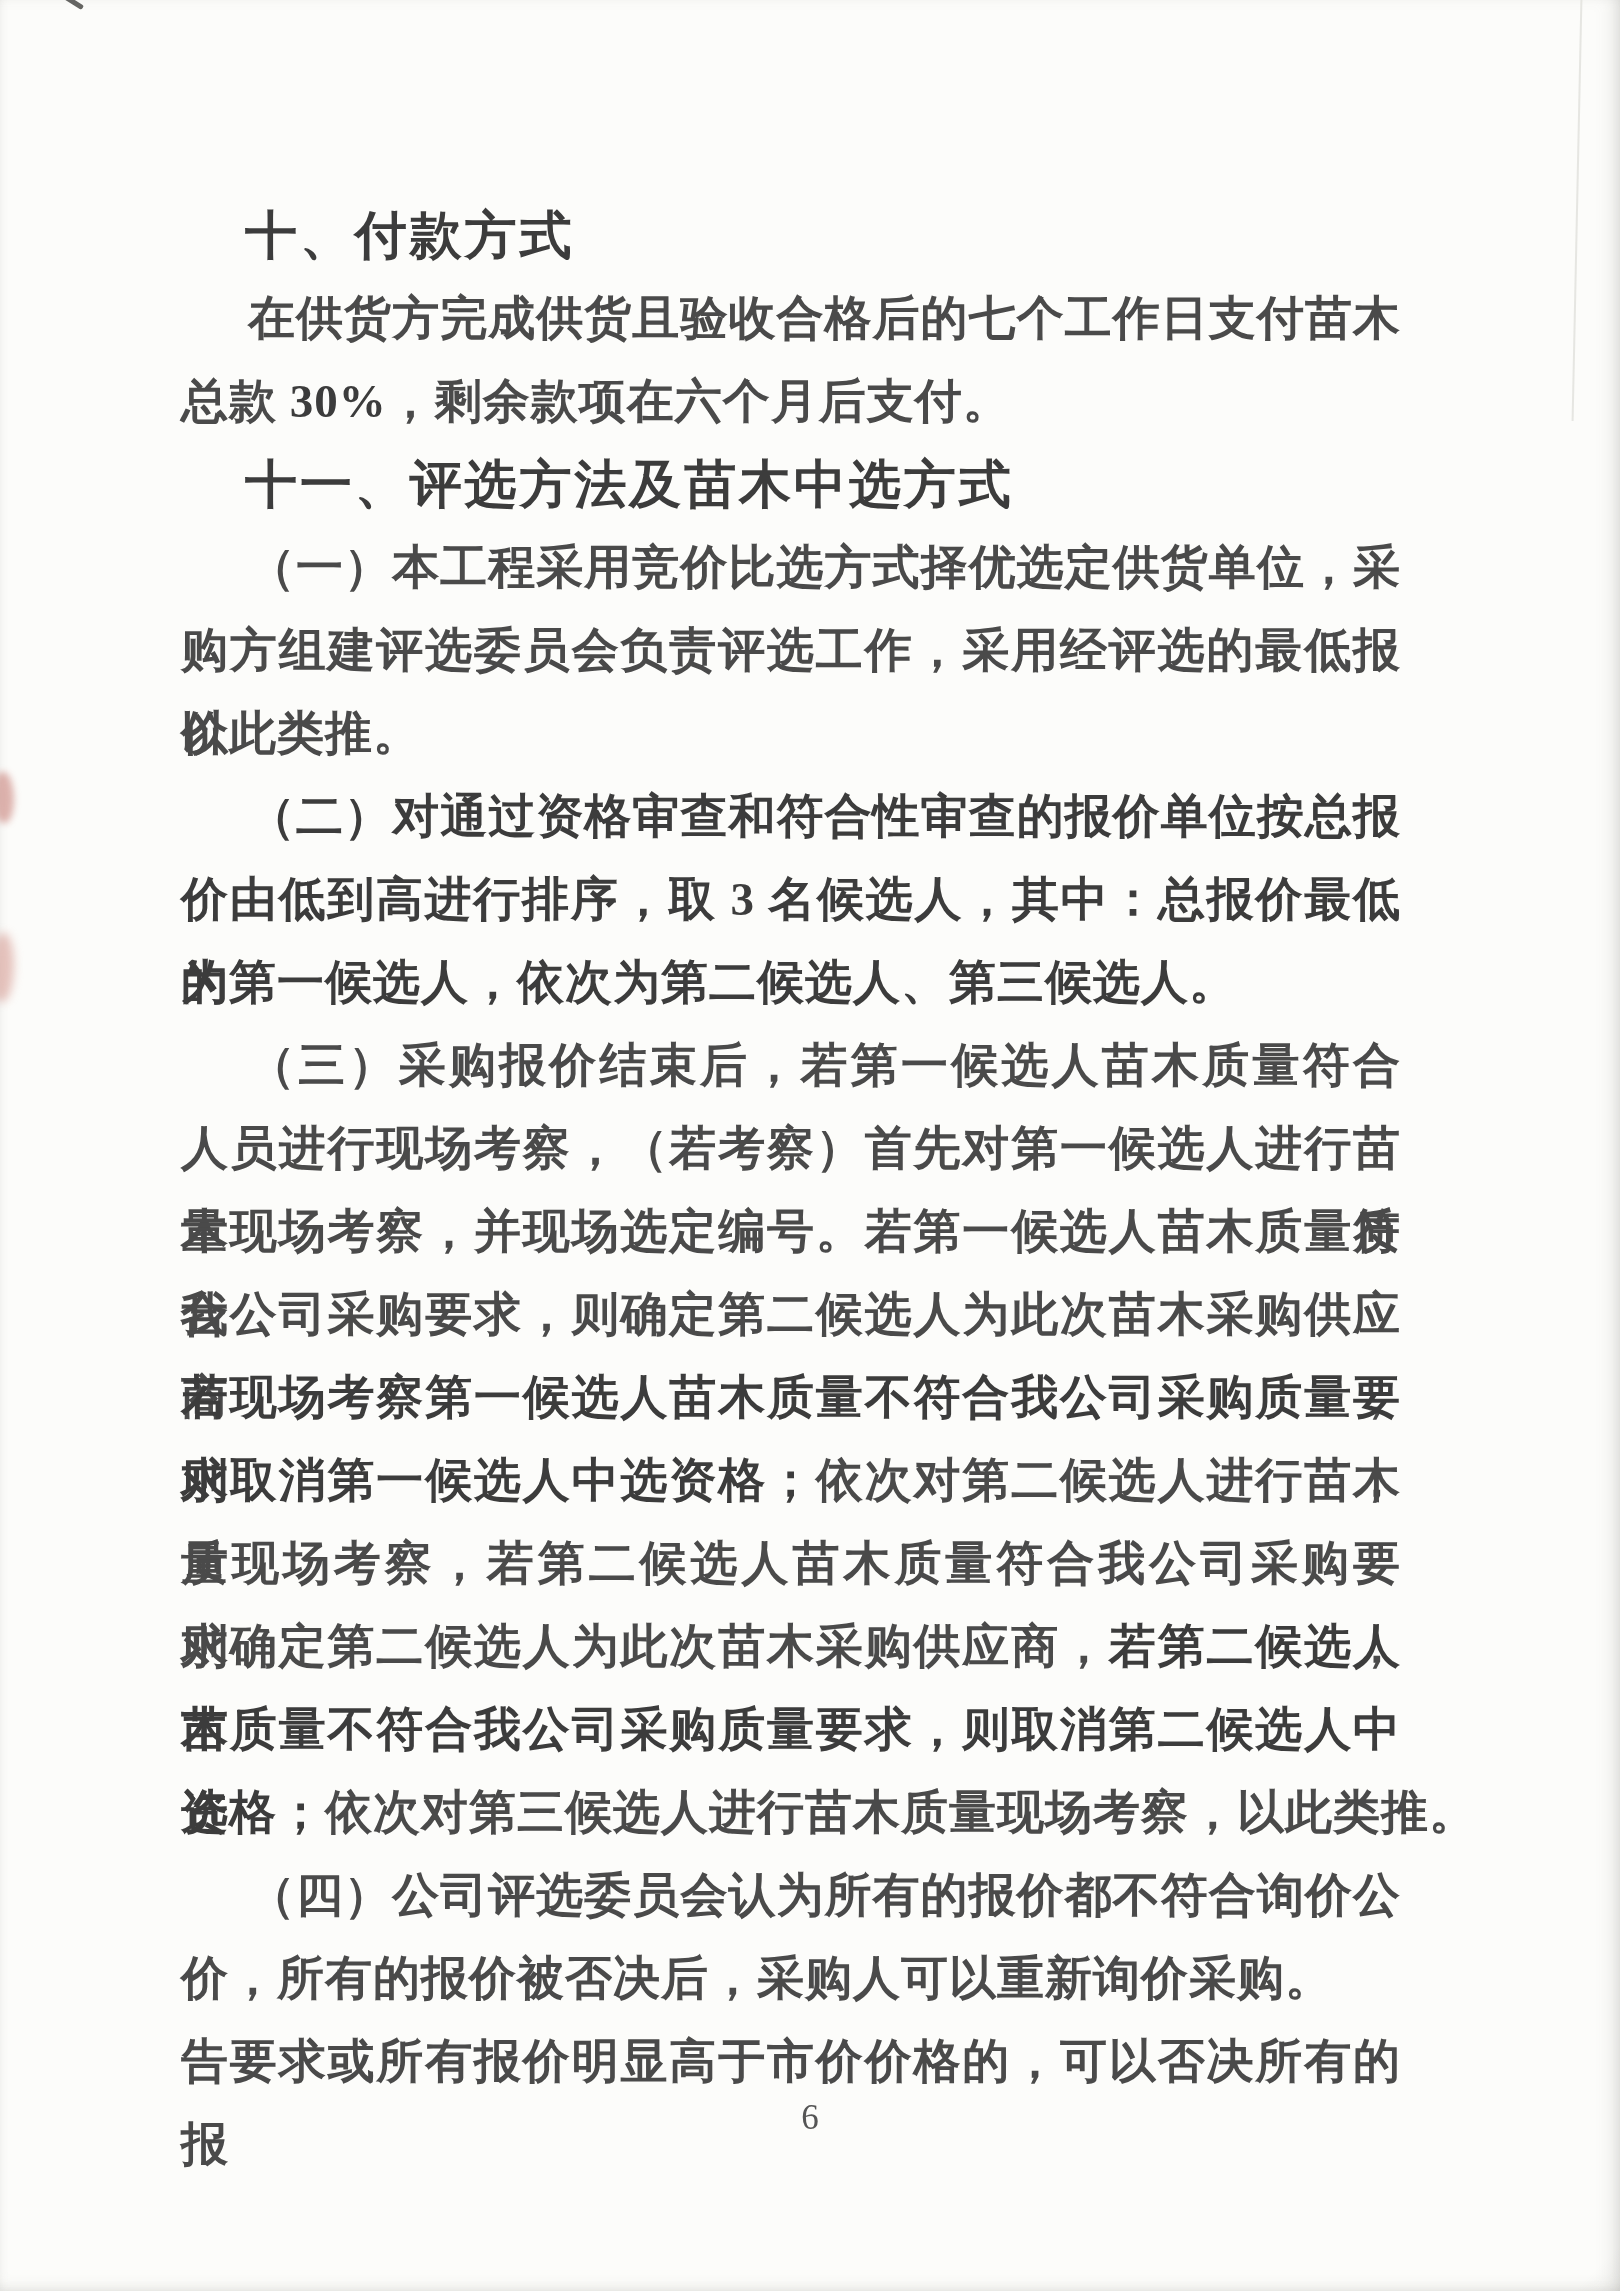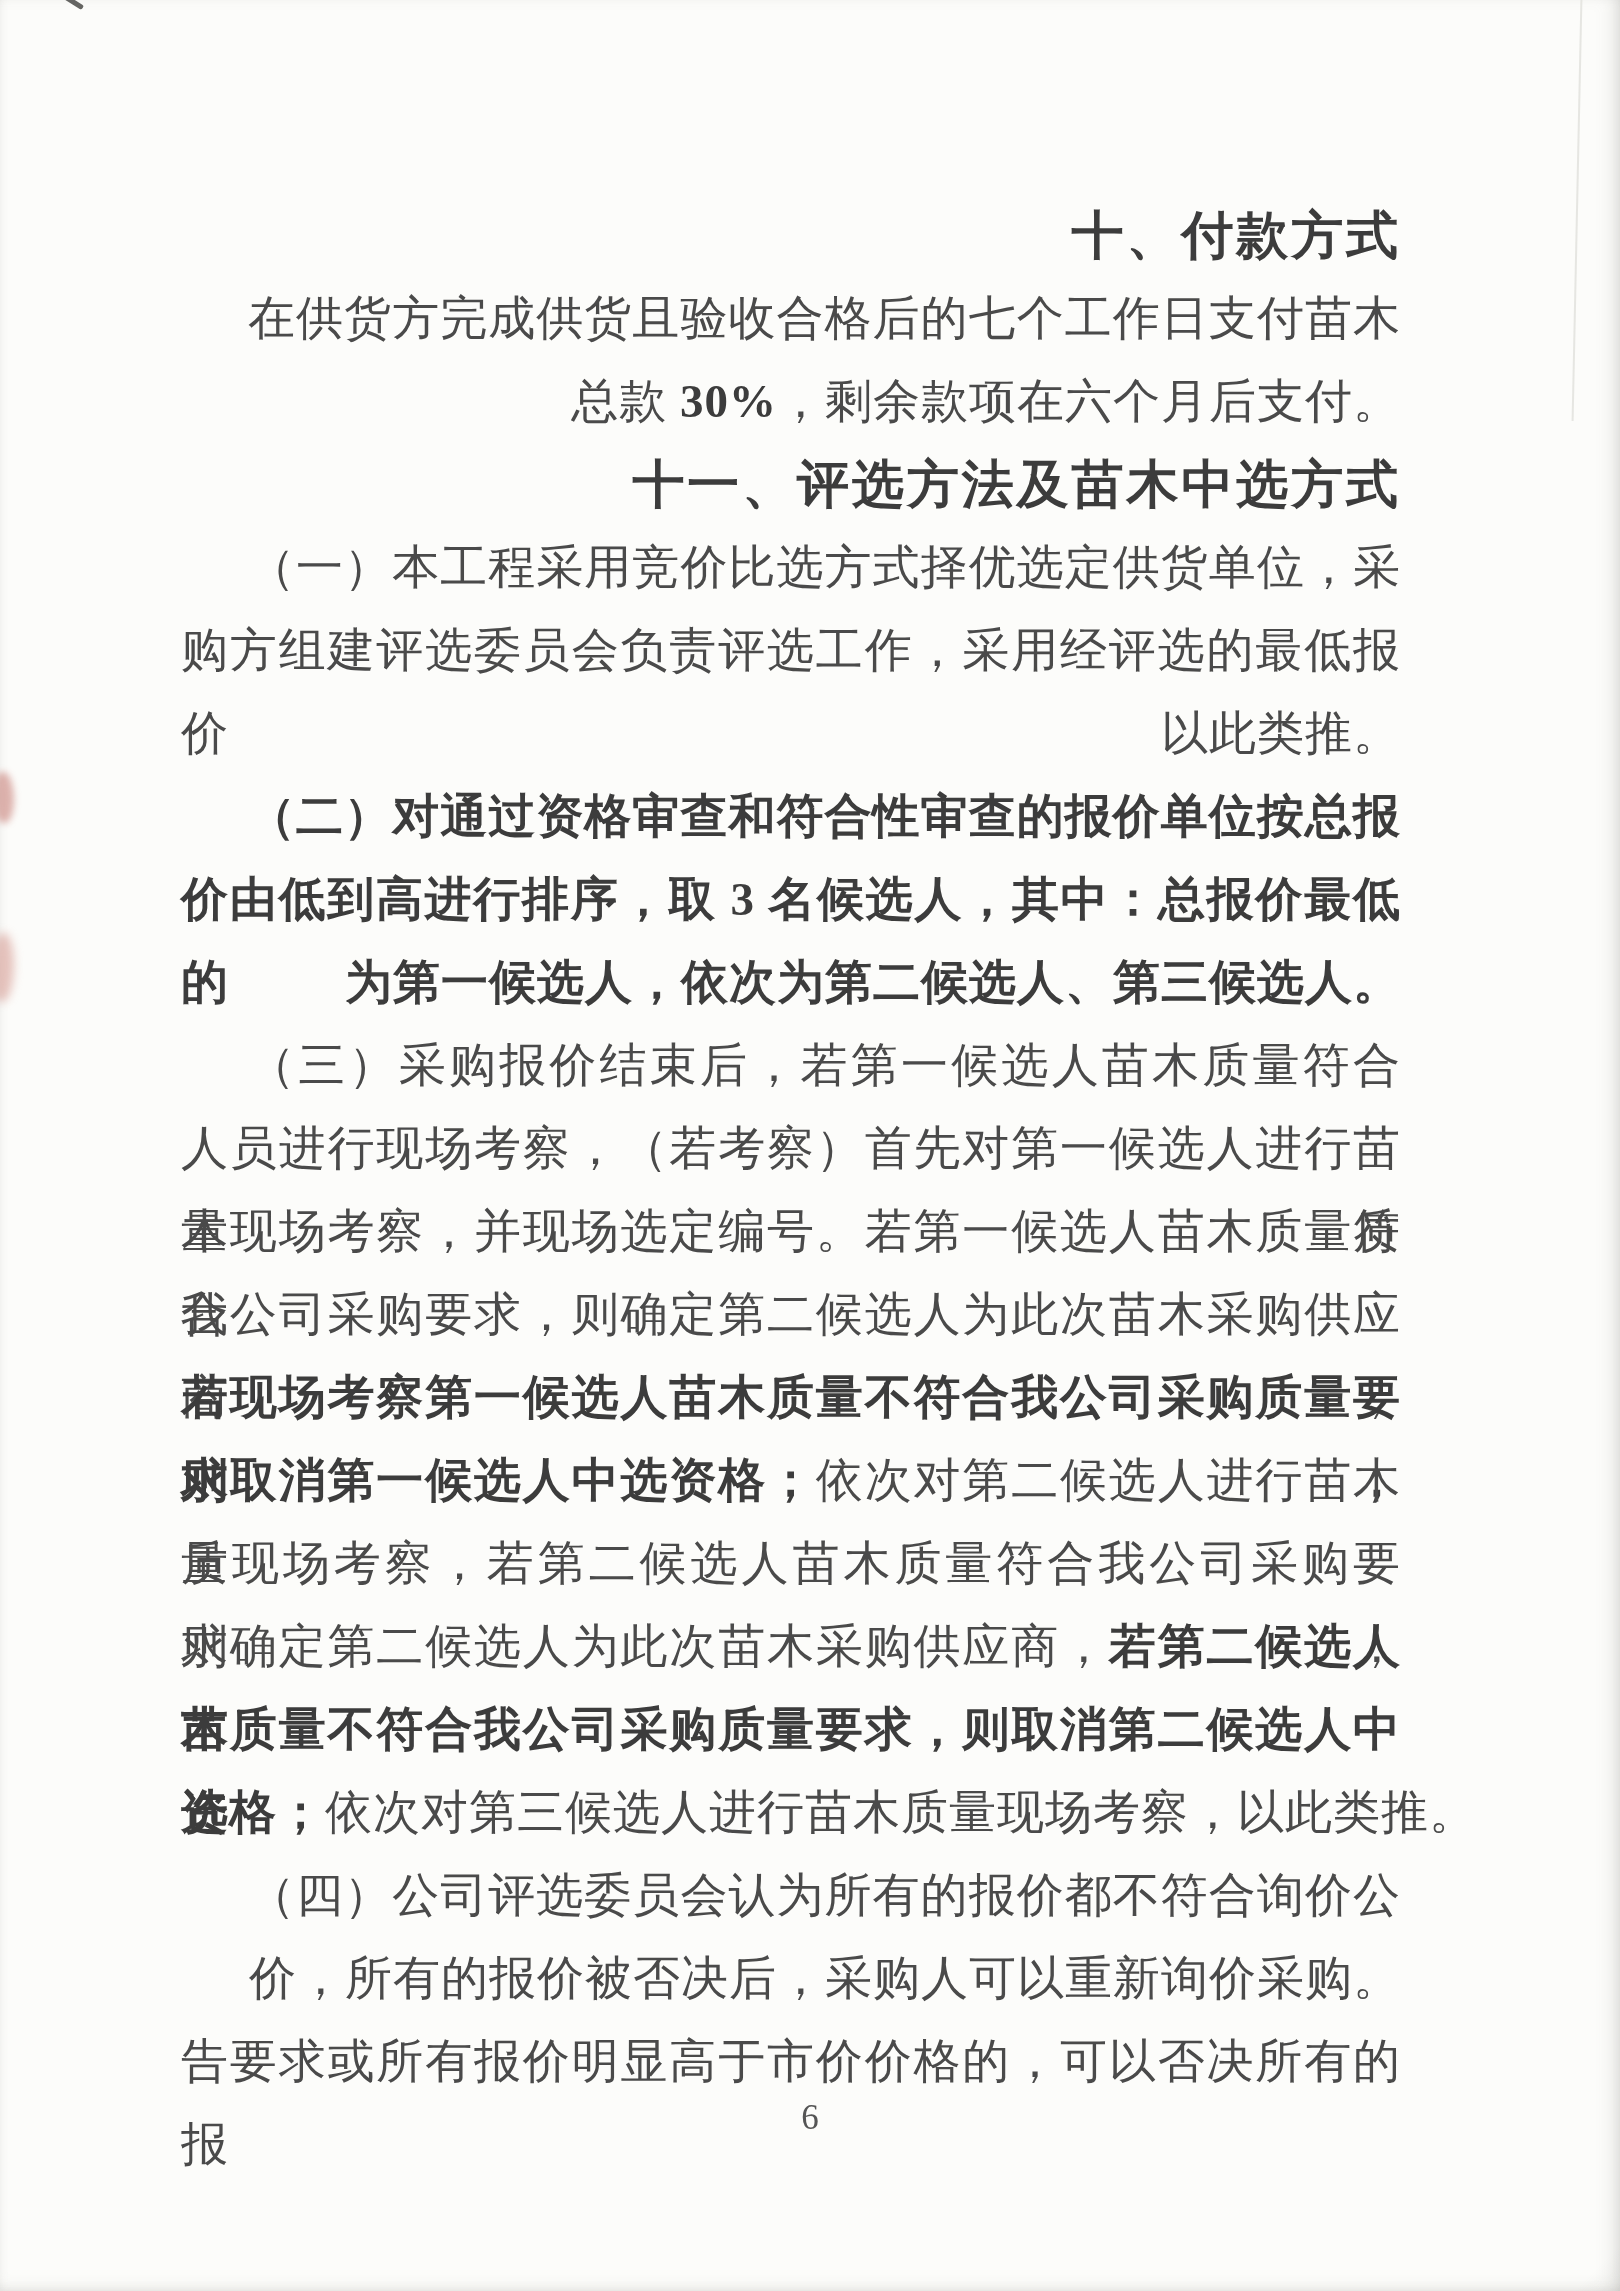--- a/index.html
+++ b/index.html
@@ -25,37 +25,36 @@
     top: 194px;
     width: 1220px;
   }
   .line {
     height: 83px;
     line-height: 83px;
     font-size: 47px;
     color: #4a4a4a;
     white-space: nowrap;
     letter-spacing: 1px;
-    text-align: right;
   }
   
   .pf, .pc {
     white-space: normal;
     text-align: justify;
     text-align-last: justify;
   }
   .pf { padding-left: 67px; }
   .h {
     font-size: 52px;
     font-weight: 700;
     color: #3f3f3f;
     padding-left: 64px;
     letter-spacing: 2.9px;
   }
-  .run { font-weight: 400; }
+  .run { font-weight: 700; }
   .run.b { font-weight: 700; color: #3c3c3c; }
   .page-number {
     position: absolute;
     left: 0;
     right: 0;
     top: 2098px;
     text-align: center;
     font-size: 35px;
     color: #555;
     letter-spacing: 0;

